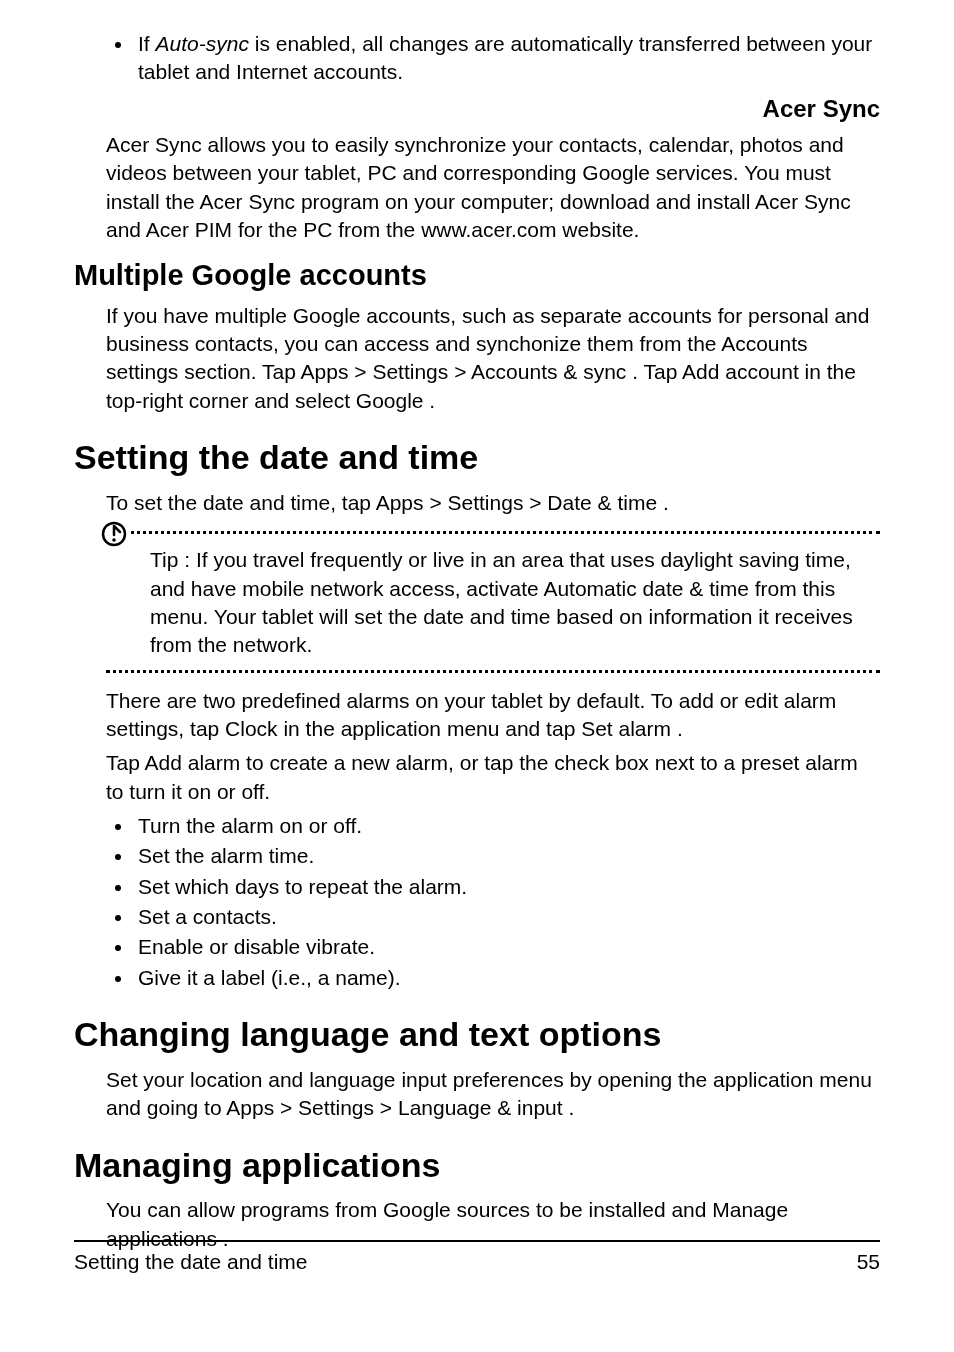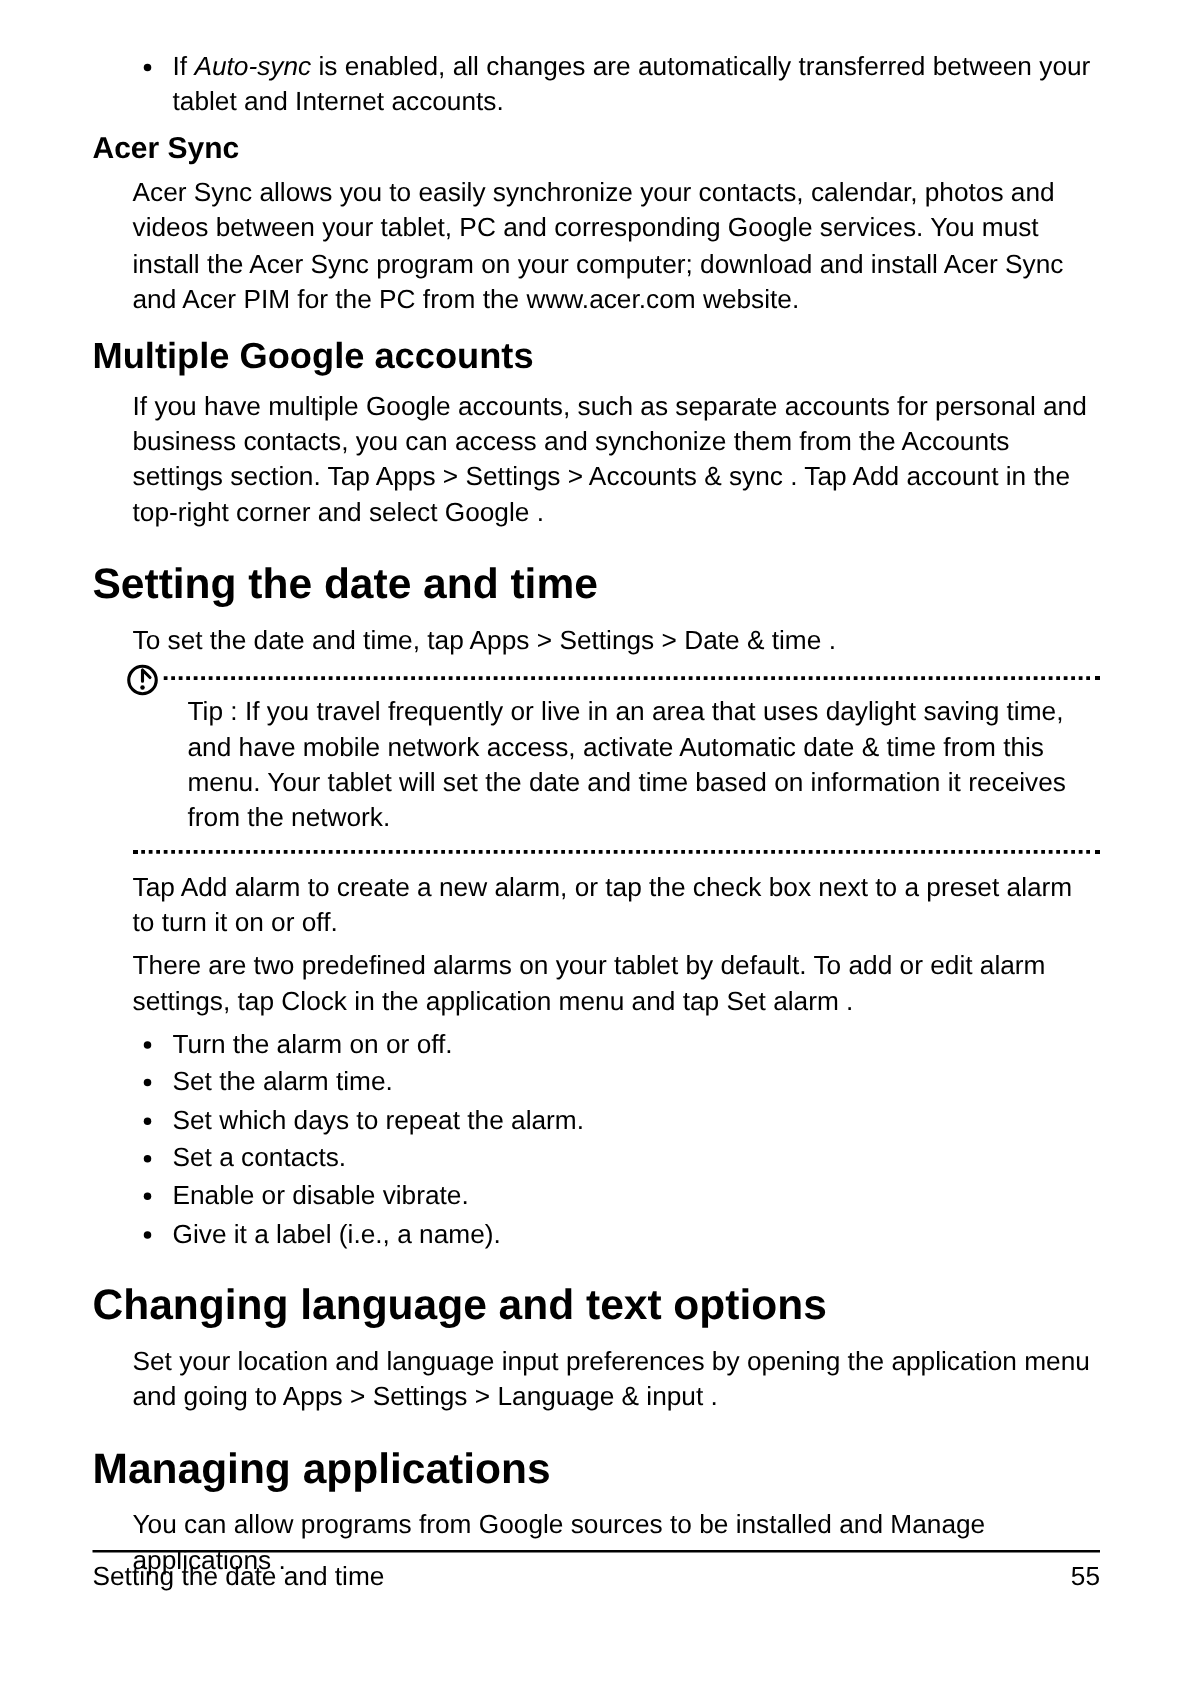--- a/index.html
+++ b/index.html
@@ -6,41 +6,42 @@
     margin: 0;
     padding: 0;
     background: #fff;
     color: #000;
     font-family: "Segoe UI", "Helvetica Neue", Arial, sans-serif;
   }
   .page {
     width: 954px;
     height: 1352px;
     box-sizing: border-box;
-    padding: 36px 74px 0 74px;
+    padding: 26px 74px 0 74px;
     position: relative;
   }
   .content {
     font-size: 21px;
     line-height: 1.35;
   }
   h1 {
     font-size: 34px;
     font-weight: 600;
     margin: 20px 0 8px 0;
   }
   h2 {
     font-size: 29px;
     font-weight: 600;
     margin: 12px 0 6px 0;
   }
   h3 {
     font-size: 24px;
     font-weight: 600;
     margin: 6px 0 4px 0;
+    text-align: right;
   }
   .body-indent {
     padding-left: 32px;
   }
   ul.bullets {
     list-style: disc;
     margin: 4px 0 4px 0;
     padding-left: 60px;
   }
   ul.bullets li {
@@ -140,30 +141,30 @@
       </div>
       <div class="inline">
         <span class="bold">Tip</span>
         <span>: If you travel frequently or live in an area that uses daylight saving time, and have mobile network access, activate </span>
         <span class="bold">Automatic date &amp; time</span>
         <span> from this menu. Your tablet will set the date and time based on information it receives from the network.</span>
       </div>
     </div>
 
     <p class="body-indent inline">
-      <span>Tap </span>
-      <span class="bold">Add alarm</span>
-      <span> to create a new alarm, or tap the check box next to a preset alarm to turn it on or off.</span>
-    </p>
-    <p class="body-indent inline">
       <span>There are two predefined alarms on your tablet by default. To add or edit alarm settings, tap </span>
       <span class="bold">Clock</span>
       <span> in the application menu and tap </span>
       <span class="bold">Set alarm</span>
       <span>.</span>
+    </p>
+    <p class="body-indent inline">
+      <span>Tap </span>
+      <span class="bold">Add alarm</span>
+      <span> to create a new alarm, or tap the check box next to a preset alarm to turn it on or off.</span>
     </p>
     <ul class="bullets">
       <li>Turn the alarm on or off.</li>
       <li>Set the alarm time.</li>
       <li>Set which days to repeat the alarm.</li>
       <li>Set a contacts.</li>
       <li>Enable or disable vibrate.</li>
       <li>Give it a label (i.e., a name).</li>
     </ul>
 

